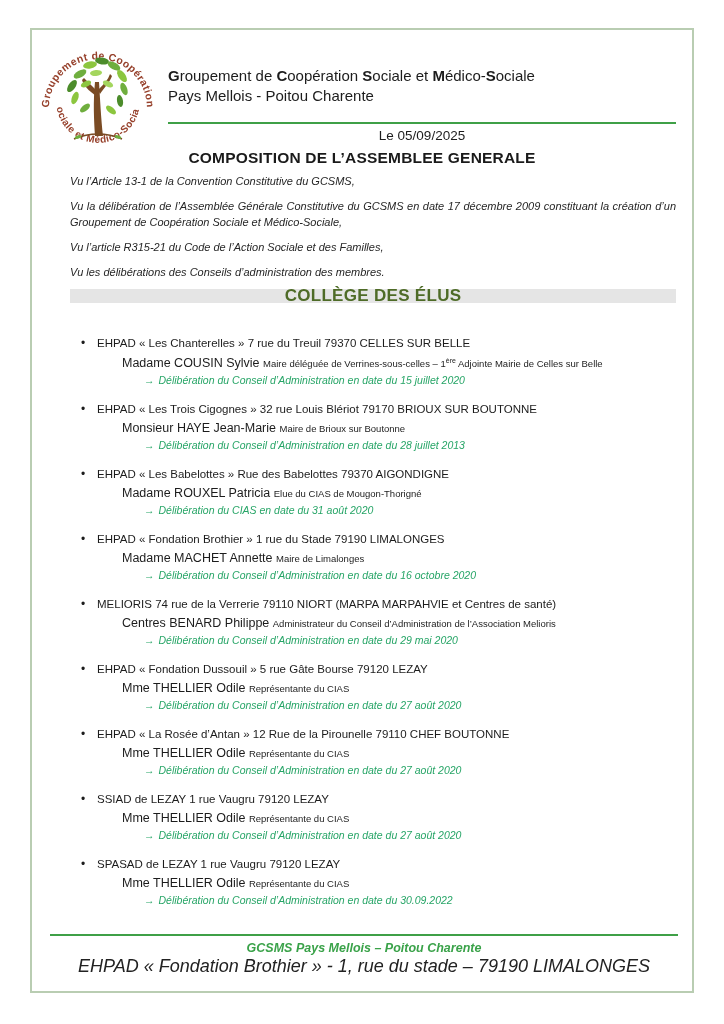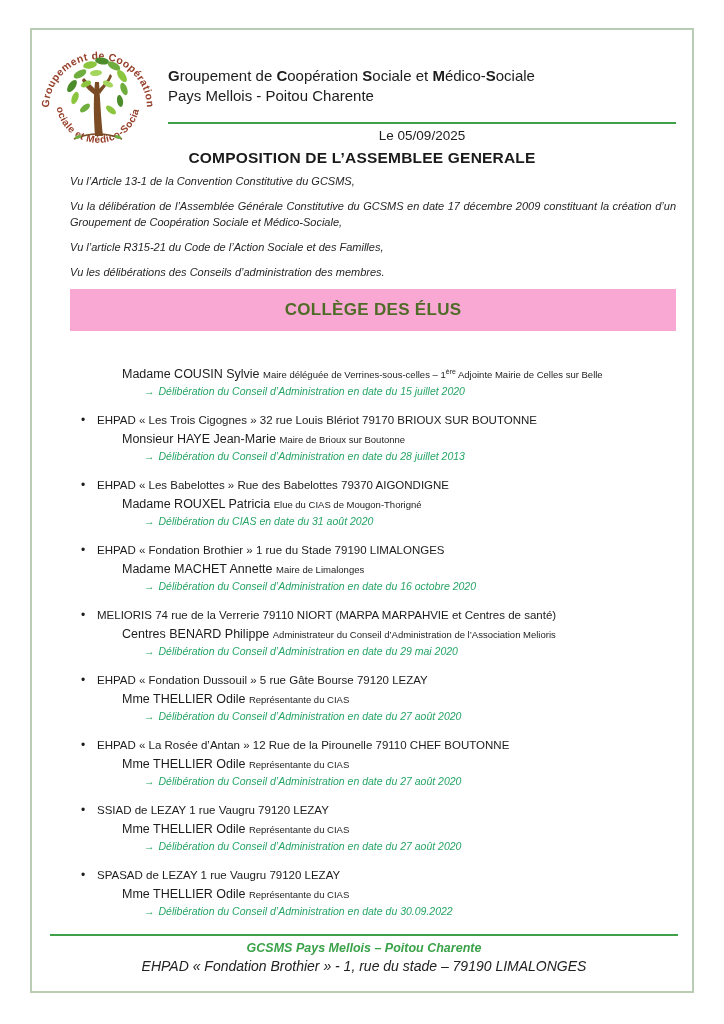--- a/index.html
+++ b/index.html
@@ -13,37 +13,37 @@
   .org-line1{font-size:15px;line-height:20px;color:#1c1c1c;}
   .org-line1 .b{font-weight:700;}
   .org-line2{font-size:15px;line-height:20px;font-weight:400;color:#1c1c1c;}
   .head-rule{border:none;border-top:2px solid #3fa047;margin:16px 0 0 0;}
   .date-line{font-size:13.5px;line-height:18px;text-align:center;margin-top:3px;color:#1c1c1c;}
   .doc-title{font-size:15.5px;font-weight:700;text-align:center;margin-top:2px;line-height:22px;color:#1a1a1a;letter-spacing:.2px;}
   
   .content{margin:0 16px 0 38px;flex:0 0 auto;}
   .preamble p{font-style:italic;font-size:11px;line-height:16px;margin:0 0 9px 0;text-align:justify;color:#262626;}
   .preamble p:first-child{margin-top:4px;}
-  .banner{margin-top:8px;height:42px;background:#f9a8d4;color:#4e6b27;font-weight:700;font-size:17px;
+  .banner{margin-top:8px;height:14px;background:#e5e5e5;color:#4e6b27;font-weight:700;font-size:17px;
           display:flex;align-items:center;justify-content:center;letter-spacing:.3px;}
   
   .members{margin-top:32px;}
   .member{margin-bottom:13px;}
   .est{font-size:11.5px;line-height:17px;padding-left:27px;position:relative;color:#1c1c1c;}
   .est::before{content:"\2022";position:absolute;left:11px;top:0;font-size:12px;}
   .rep-line{padding-left:52px;line-height:18px;}
   .rep{font-size:12.5px;color:#1c1c1c;}
   .role{font-size:9.5px;color:#1c1c1c;}
   .role sup{font-size:7px;}
   .delib{padding-left:74px;line-height:15px;font-size:10.5px;font-style:italic;color:#27a567;}
   .delib .arrow{font-style:normal;margin-right:4px;font-weight:700;}
   
   .footer{margin:auto 14px 0 18px;border-top:2px solid #3fa047;padding-bottom:16px;font-style:italic;}
   .footer-org{margin-top:4px;text-align:center;font-weight:700;font-size:12.5px;color:#3aa249;line-height:17px;}
-  .footer-addr{text-align:center;font-size:14px;color:#222;line-height:17px;margin-top:1px;}
+  .footer-addr{text-align:center;font-size:18px;color:#222;line-height:17px;margin-top:1px;}
 </style>
 </head>
 <body>
 
 <div class="frame">
 
   <svg class="logo" viewBox="0 0 120 120" aria-hidden="true">
     <defs>
       <path id="arcTop" d="M 12,78 A 49,49 0 1 1 108,78"></path>
       <path id="arcBottom" d="M 19,70 A 42,42 0 0 0 101,70"></path>
@@ -92,20 +92,21 @@
       <p>Vu l’Article 13-1 de la Convention Constitutive du GCSMS,</p>
       <p>Vu la délibération de l’Assemblée Générale Constitutive du GCSMS en date 17 décembre 2009 constituant la création d’un Groupement de Coopération Sociale et Médico-Sociale,</p>
       <p>Vu l’article R315-21 du Code de l’Action Sociale et des Familles,</p>
       <p>Vu les délibérations des Conseils d’administration des membres.</p>
     </div>
 
     <div class="banner">COLLÈGE DES ÉLUS</div>
 
     <div class="members">
   <div class="member">
+    <div class="est">EHPAD « Les Chanterelles » 7 rue du Treuil 79370 CELLES SUR BELLE</div>
     <div class="rep-line">
       <span class="rep">Madame COUSIN Sylvie </span>
       <span class="role">Maire déléguée de Verrines-sous-celles – 1<sup>ère</sup> Adjointe Mairie de Celles sur Belle</span>
     </div>
     <div class="delib">
       <span class="arrow">→</span><span>Délibération du Conseil d’Administration en date du 15 juillet 2020</span>
     </div>
   </div>
 
   <div class="member">

